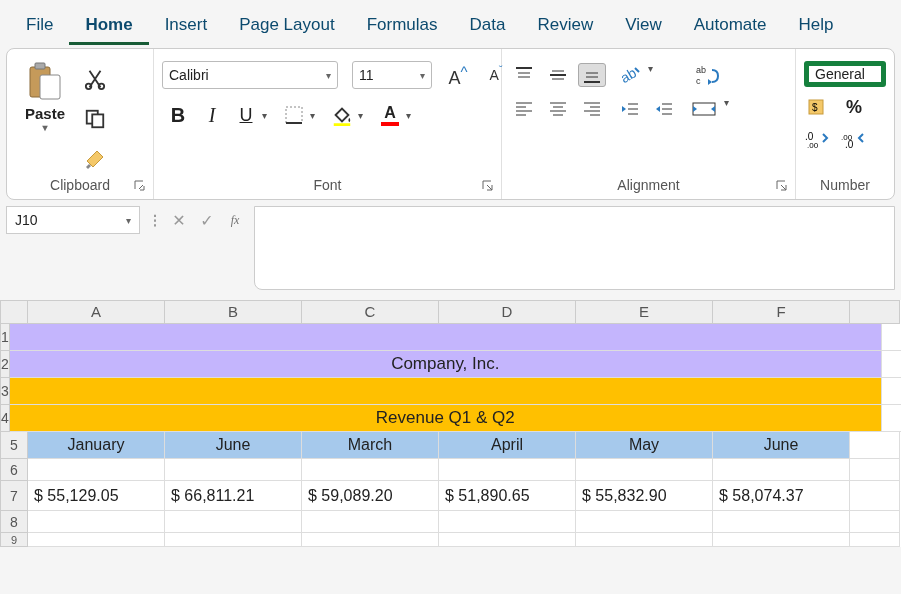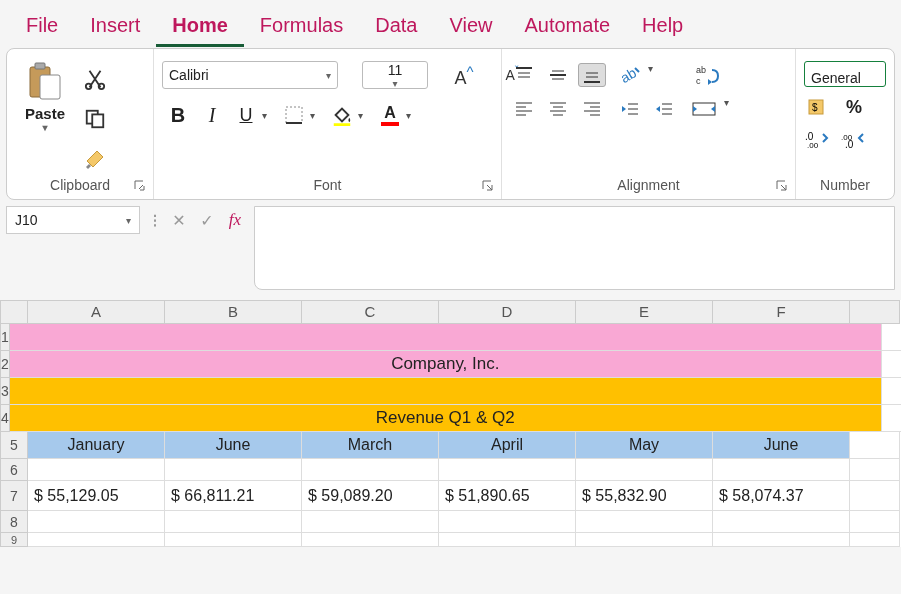--- a/index.html
+++ b/index.html
@@ -1,92 +1,94 @@
 <!DOCTYPE html>
 <html><head>
 <meta charset="utf-8">
 <style>
 * { box-sizing: border-box; margin: 0; padding: 0; font-family: "Segoe UI", Arial, sans-serif; }
 body { background: #f5f5f5; width: 901px; height: 594px; overflow: hidden; font-size: 14px; color: #222; }
 
 
 .tabs { display: flex; align-items: center; height: 48px; padding: 0 10px; gap: 0; background: #f5f5f5; }
-.tab { padding: 12px 16px 10px; font-size: 20px; color: #be185d; cursor: pointer; }
+.tab { padding: 12px 16px 10px; font-size: 17px; color: #0c4a6e; cursor: pointer; }
 .tab.active { font-weight: 600; border-bottom: 3px solid #185c37; padding-bottom: 7px; }
 
 
 .ribbon { display: flex; height: 152px; background: #fff; border: 1px solid #ccc; border-radius: 8px; margin: 0 6px; }
 .group { position: relative; display: flex; flex-direction: column; border-right: 1px solid #e0e0e0; height: 100%; }
 .group:last-child { border-right: none; }
 .group-body { flex: 1; display: flex; align-items: flex-start; padding: 6px 8px 0; }
 .group-label { text-align: center; font-size: 14px; color: #555; padding: 4px 0 6px; position: relative; }
 .launcher { position: absolute; right: 6px; bottom: 6px; width: 14px; height: 14px; cursor: pointer; }
 .launcher svg { width: 14px; height: 14px; }
 
 
 .paste-big { display: flex; flex-direction: column; align-items: center; width: 60px; cursor: pointer; padding-top: 6px; font-weight: bold; }
 .paste-icon { width: 34px; height: 40px; position: relative; }
 .paste-lbl { font-size: 15px; margin-top: 4px; }
 .clip-side { display: flex; flex-direction: column; gap: 12px; margin-left: 6px; padding-top: 10px; }
 .mini { width: 28px; height: 28px; cursor: pointer; display: flex; align-items: center; justify-content: center; }
 
 
-.font-top { display: flex; gap: 24px; align-items: center; margin-bottom: 10px; padding-top:6px;}
+.font-top { display: flex; gap: 14px; align-items: center; margin-bottom: 10px; padding-top:6px;}
 .font-name { width: 176px; height: 28px; border: 1px solid #bbb; border-radius: 3px; font-size: 14px; padding: 0 6px; background: #fff; display:flex; align-items:center; justify-content:space-between;}
-.font-size { width: 66px; height: 28px; border: 1px solid #bbb; border-radius: 3px; font-size: 14px; padding: 0 6px; background:#fff; display:flex; align-items:center; justify-content:space-between;flex-direction:column;}
+.font-size { width: 80px; height: 28px; border: 1px solid #bbb; border-radius: 3px; font-size: 14px; padding: 0 6px; background:#fff; display:flex; align-items:center; justify-content:space-between;}
 .incdec { width: 24px; height: 24px; font-size: 18px; color: #333; cursor: pointer; text-align:center;}
 .font-bot { display: flex; gap: 2px; align-items: center; }
 .fbtn { width: 32px; height: 32px; display: flex; align-items: center; justify-content: center; cursor: pointer; border-radius: 4px; }
 .dd { width: 10px; font-size: 10px; color: #555; margin-left:-2px; margin-right:4px; cursor:pointer;}
 
 
 .align-col { display: flex; flex-direction: column; gap: 10px; padding-top:8px;}
 .align-row { display: flex; gap: 6px; }
 .abtn { width: 28px; height: 24px; cursor: pointer; display:flex; align-items:center; justify-content:center;}
 
 
 .num-col { display:flex; flex-direction:column; gap:8px; padding-top:6px;}
-.num-fmt { width: 82px; height: 26px; border:1px solid #15803d; border-radius:3px; padding:0 6px; font-size:14px; display:flex; align-items:flex-end; justify-content:space-between; background:#fff;}
+.num-fmt { width: 82px; height: 26px; border:5px solid #15803d; border-radius:3px; padding:0 6px; font-size:14px; display:flex; align-items:flex-end; justify-content:space-between; background:#fff;}
 .num-row { display:flex; gap:8px;}
 
 
 .fbar { display: flex; align-items: flex-start; margin: 6px 6px 0; height: 84px; }
 .namebox { width: 134px; height: 28px; border: 1px solid #ccc; background: #fff; display: flex; align-items: center; justify-content: space-between; padding: 0 8px; font-size: 14px; }
 .fx-btns { display: flex; align-items: center; gap: 6px; margin: 0 8px; height: 28px; }
 .fx-btn { width: 22px; height: 22px; color: #999; cursor: pointer; display:flex; align-items:center; justify-content:center; font-size:16px;}
-.fx-sym { font-style: italic; font-family: "Times New Roman", serif; font-size: 17px; color: #be185d; }
+.fx-sym { font-style: italic; font-family: "Times New Roman", serif; font-size: 12px; color: #737373; }
 .formula-input { flex: 1; height: 84px; border: 1px solid #ccc; background: #fff; border-radius: 0 0 0 8px; }
 
 
 .grid { margin-top: 10px; background: #fff; }
 .colhdrs { display: flex; }
 .corner { width: 28px; height: 24px; background: #eee; border: 1px solid #ccc; }
 .ch { flex: 0 0 137px; height: 24px; background: #eee; border: 1px solid #ccc; border-left: none; text-align: center; font-size: 15px; color: #555; line-height: 22px; }
 .ch.last { flex: 0 0 50px; }
 .row { display: flex; }
 .rh { width: 28px; background: #eee; border: 1px solid #ccc; border-top: none; text-align: center; font-size: 14px; color: #555; display:flex; align-items:center; justify-content:center;}
 .cell { flex: 0 0 137px; border-right: 1px solid #ddd; border-bottom: 1px solid #ddd; padding: 2px 6px; font-size: 16px; display:flex; align-items:center;}
 .cell.last { flex: 0 0 50px; }
 .merged { flex: 0 0 872px; border-right:1px solid #ddd; border-bottom:1px solid #ddd;}
-.r-yellow { background: #f9a8d4; }
+.r-yellow { background: #c4b5fd; }
 .r-orange { background: #ffc000; }
 .r-blue { background: #a6c9ec; text-align: center; }
 .center { justify-content: center; }
 .h27 { height: 27px; }
 .chev { font-size: 10px; color: #666; }
 </style>
 </head>
 <body>
 
 <div class="tabs">
   <div class="tab">File</div>
+  <div class="tab active">Home</div>
   <div class="tab">Insert</div>
-  <div class="tab active">Home</div>
+  <div class="tab">Page Layout</div>
   <div class="tab">Formulas</div>
   <div class="tab">Data</div>
+  <div class="tab">Review</div>
   <div class="tab">View</div>
   <div class="tab">Automate</div>
   <div class="tab">Help</div>
 </div>
 
 <div class="ribbon">
 
   <div class="group" style="width:150px">
     <div class="group-body">
       <div class="paste-big">

